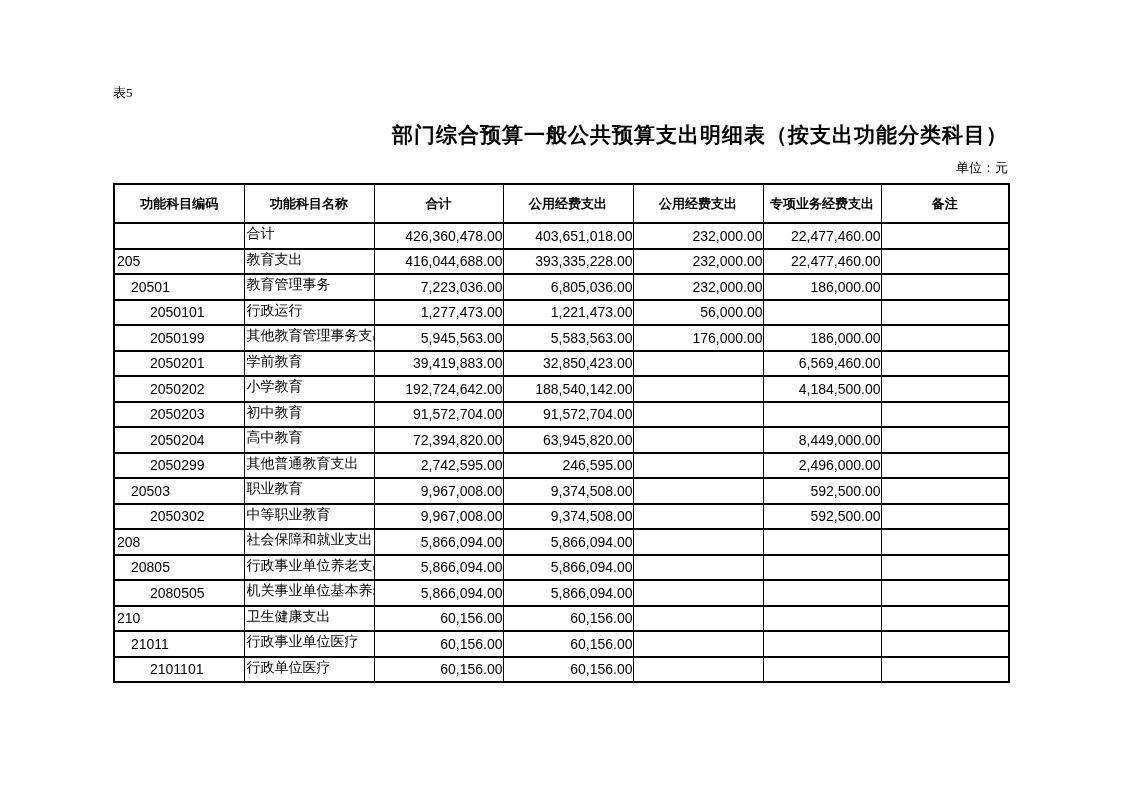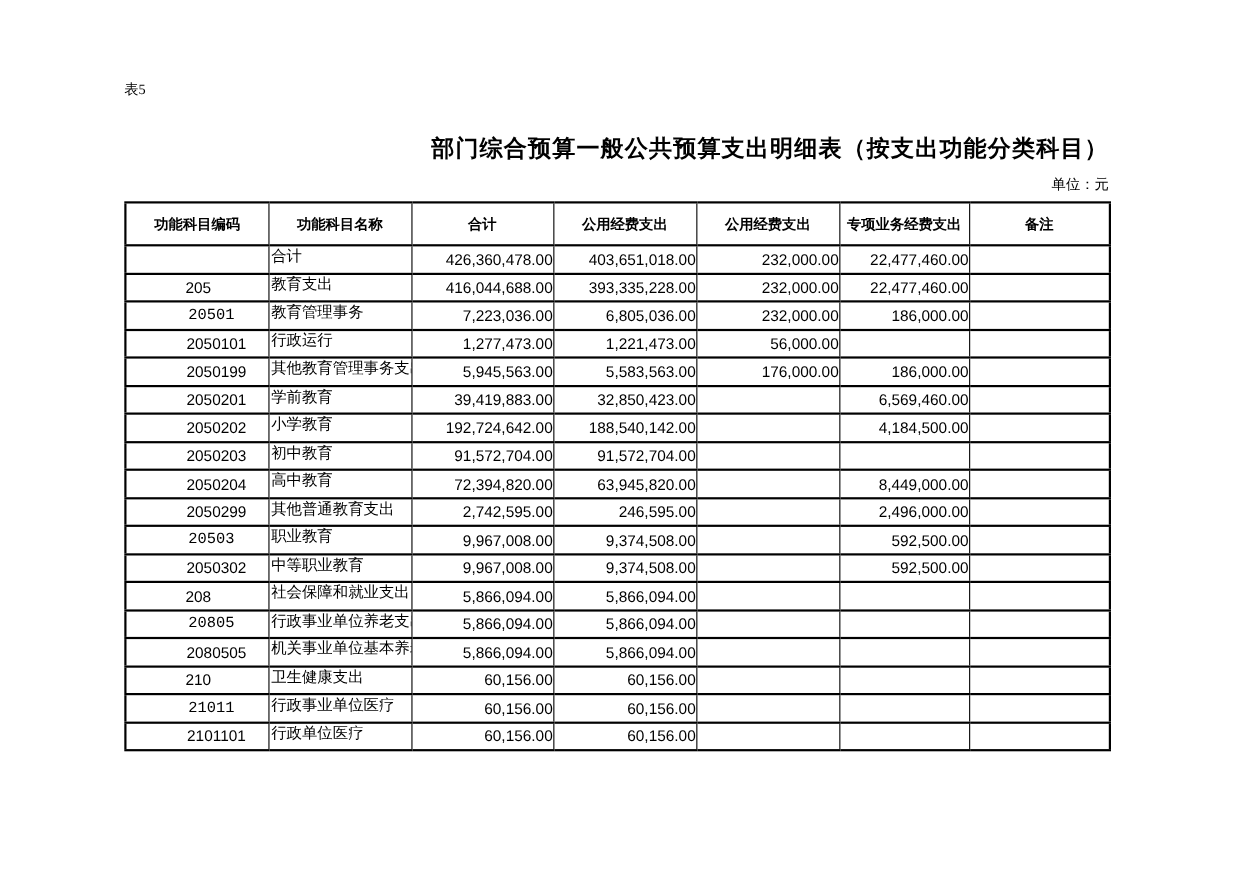--- a/index.html
+++ b/index.html
@@ -11,21 +11,21 @@
     width: 1122px;
     height: 793px;
     position: relative;
     color: #000;
     font-family: "Liberation Sans", sans-serif;
     overflow: hidden;
   }
   .sheet-label {
     position: absolute;
     left: 113px;
-    top: 72px;
+    top: 84px;
     font-family: "Liberation Serif", serif;
     font-size: 13px;
   }
   .page-title {
     position: absolute;
     left: 113px;
     top: 121px;
     width: 895px;
     text-align: right;
     font-size: 21px;
@@ -66,23 +66,23 @@
     text-align: center;
     vertical-align: middle;
     font-family: "Liberation Sans", sans-serif;
   }
   table.budget td {
     height: 23.5px;
     font-size: 14px;
     vertical-align: middle;
     white-space: nowrap;
   }
-  td.code { text-align: center; }
+  td.code { text-align: left; }
   td.code.lv1 { padding-left: 2px; }
-  td.code.lv2 { padding-left: 26px; font-family: Liberation Mono, monospace; }
+  td.code.lv2 { padding-left: 16px; }
   td.code.lv3 { padding-left: 35px; }
   td.name {
     font-family: "Liberation Serif", serif;
     font-size: 13.5px;
     white-space: normal;
   }
   td.name .clip {
     box-sizing: border-box;
     height: 23px;
     overflow: hidden;

